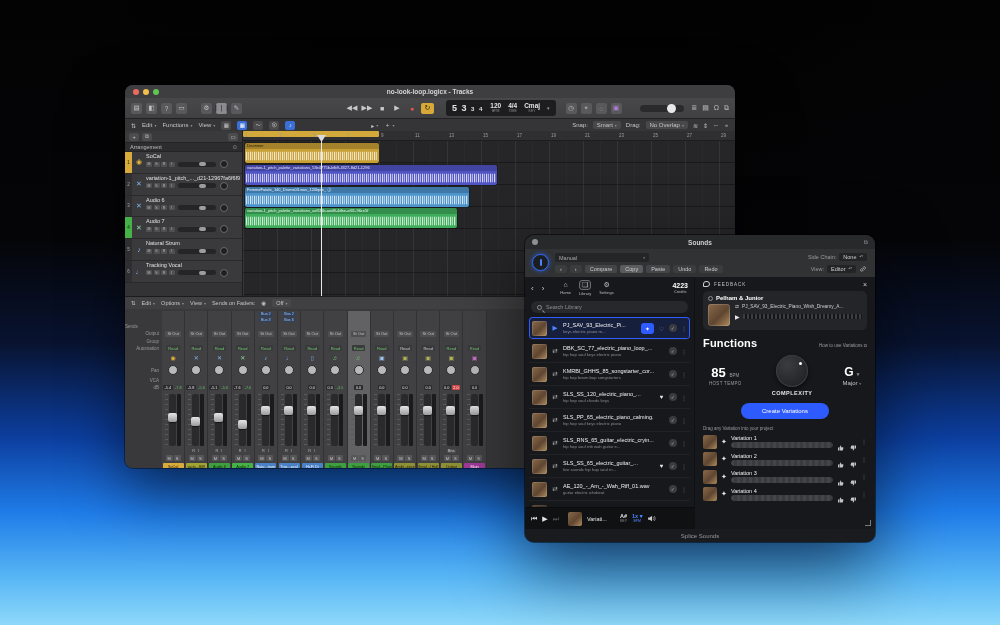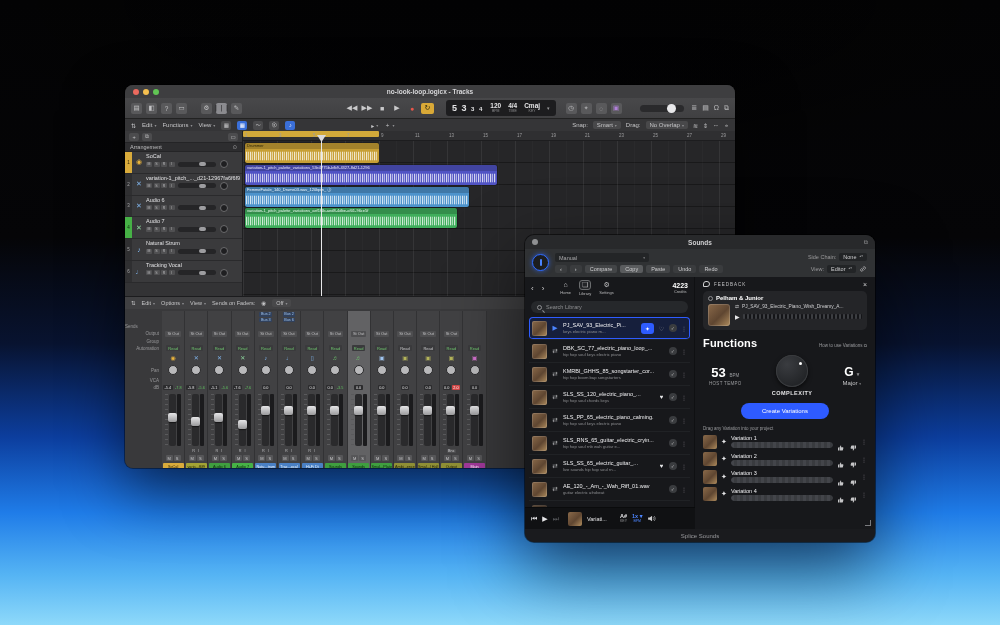--- a/index.html
+++ b/index.html
@@ -1403,21 +1403,21 @@
         </div>
       </div>
 
       <div class="var-head">
         <span class="var-title">Functions</span>
         <span class="var-help"><span>How to use Variations</span> ⧉</span>
       </div>
 
       <div class="var-controls">
         <span class="ctl-col">
-          <span class="tempo-val"><span>53</span> <i>BPM</i></span>
+          <span class="tempo-val"><span>85</span> <i>BPM</i></span>
           <span class="ctl-sub">HOST TEMPO</span>
         </span>
         <span class="ctl-col">
           <span class="knob-big"></span>
           <span class="knob-label">COMPLEXITY</span>
         </span>
         <span class="ctl-col">
           <span class="key-val"><span>G</span> <span class="stepper">▾</span></span>
           <span class="key-mode"><span>Major</span> <span class="stepper">▾</span></span>
         </span>

